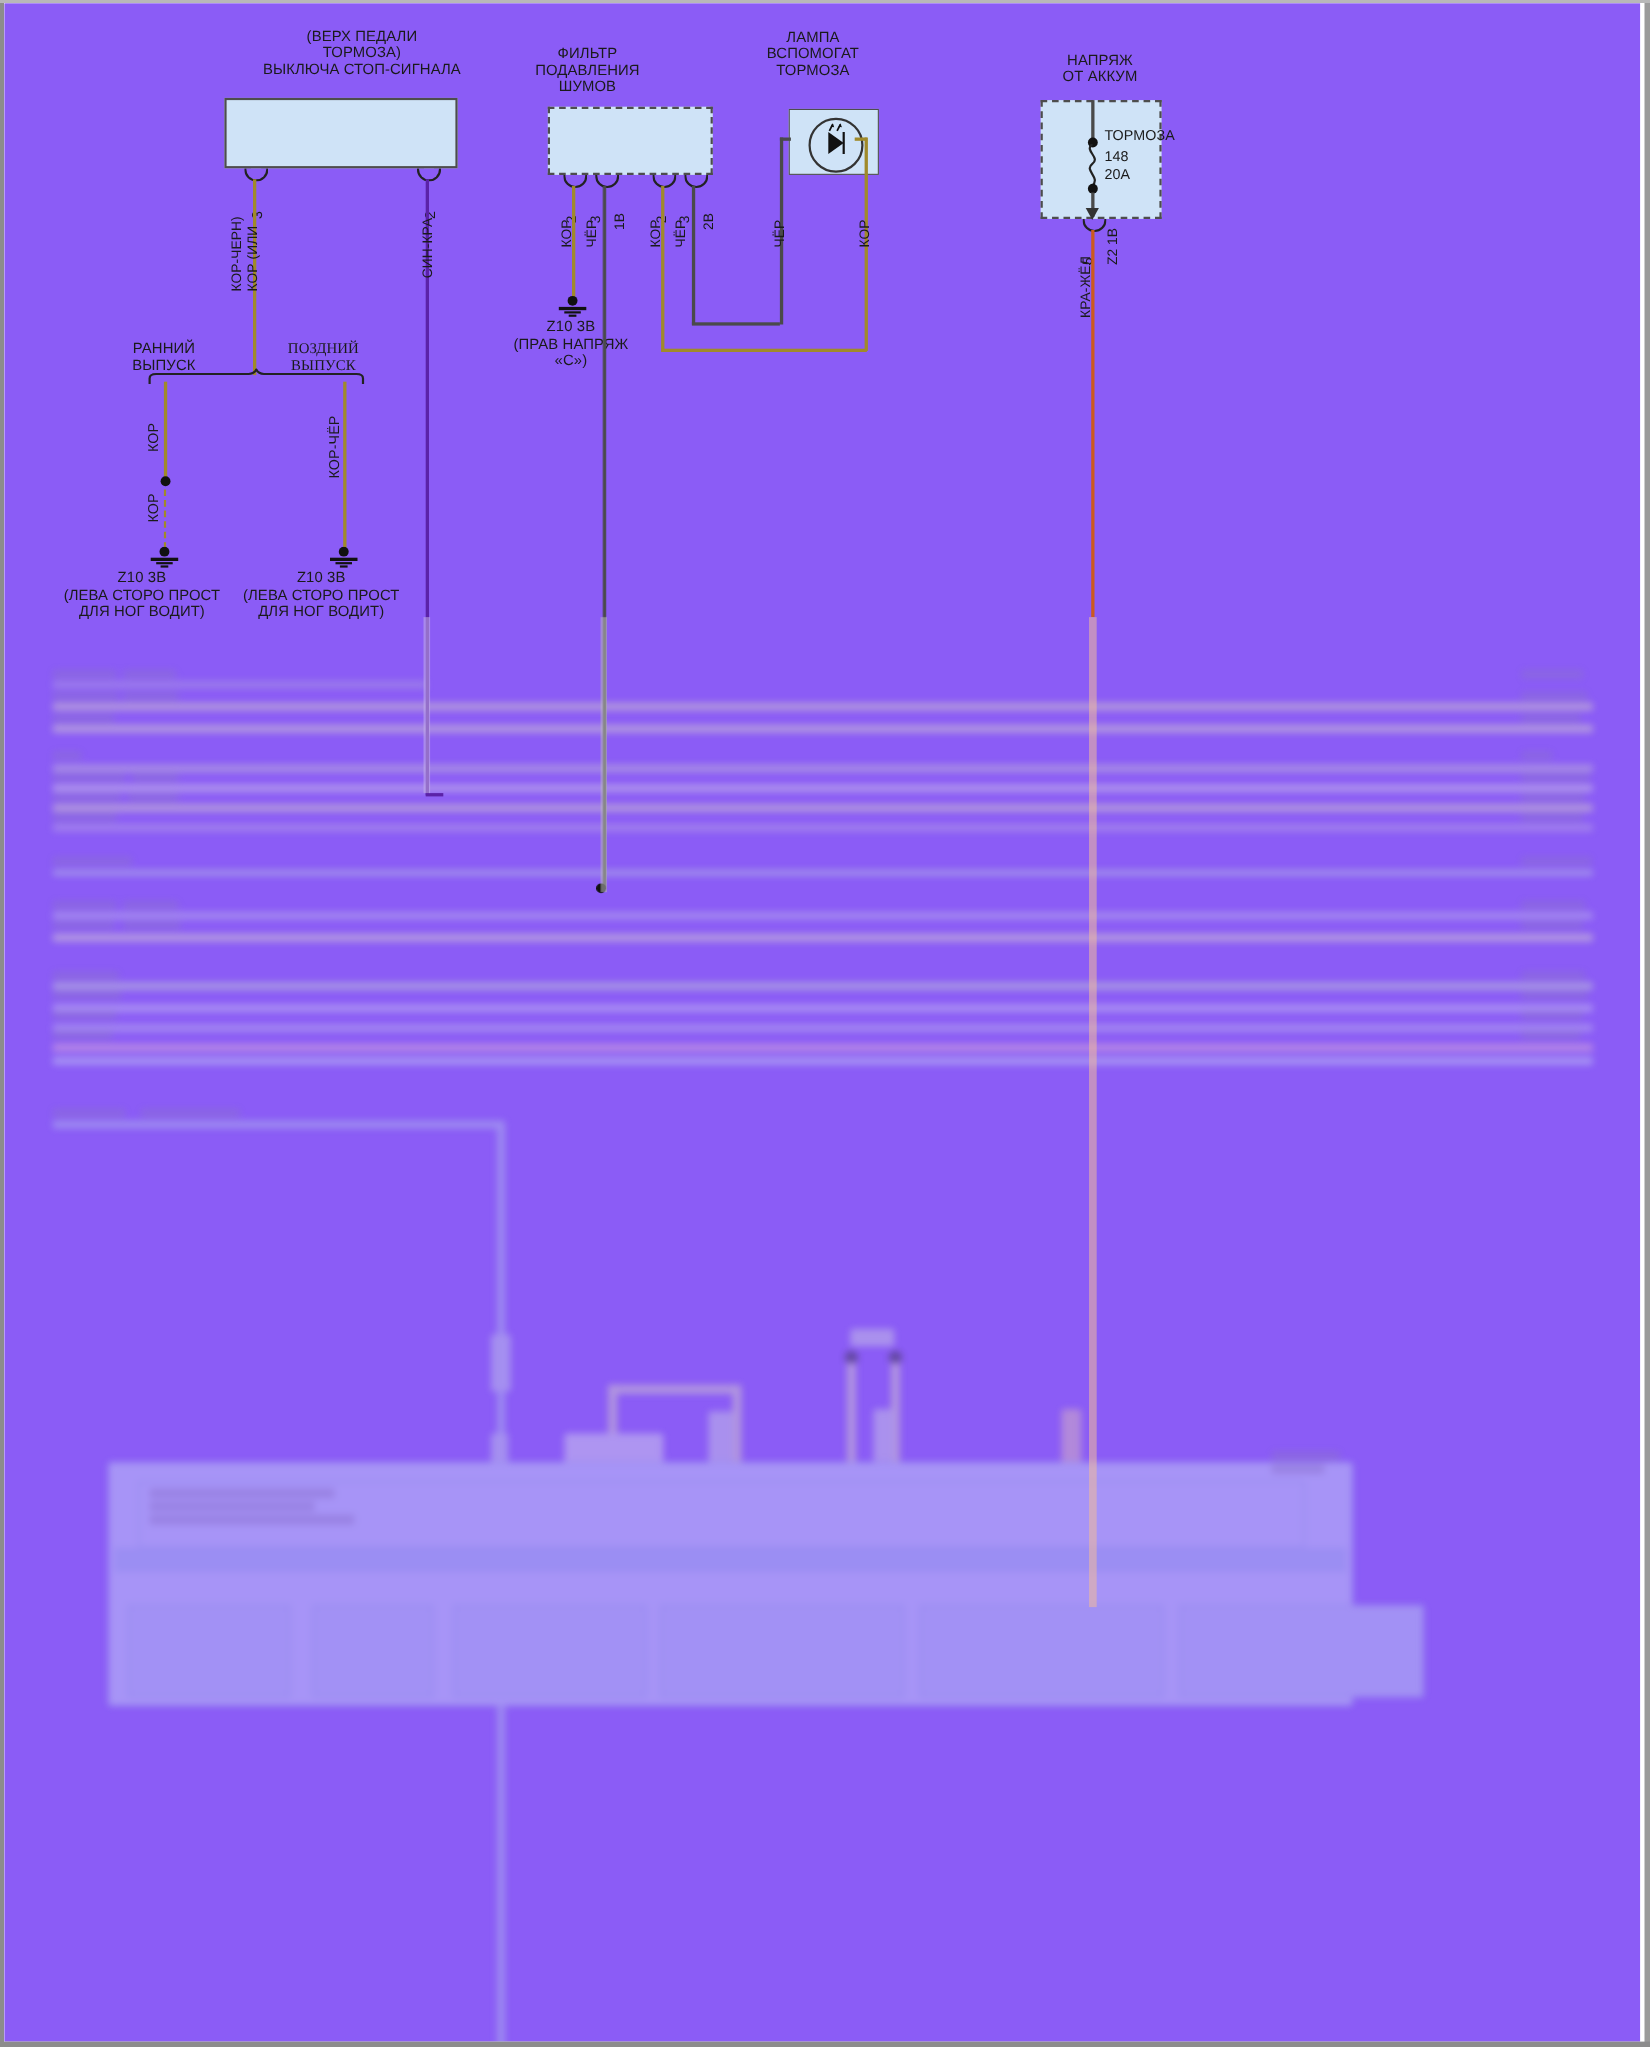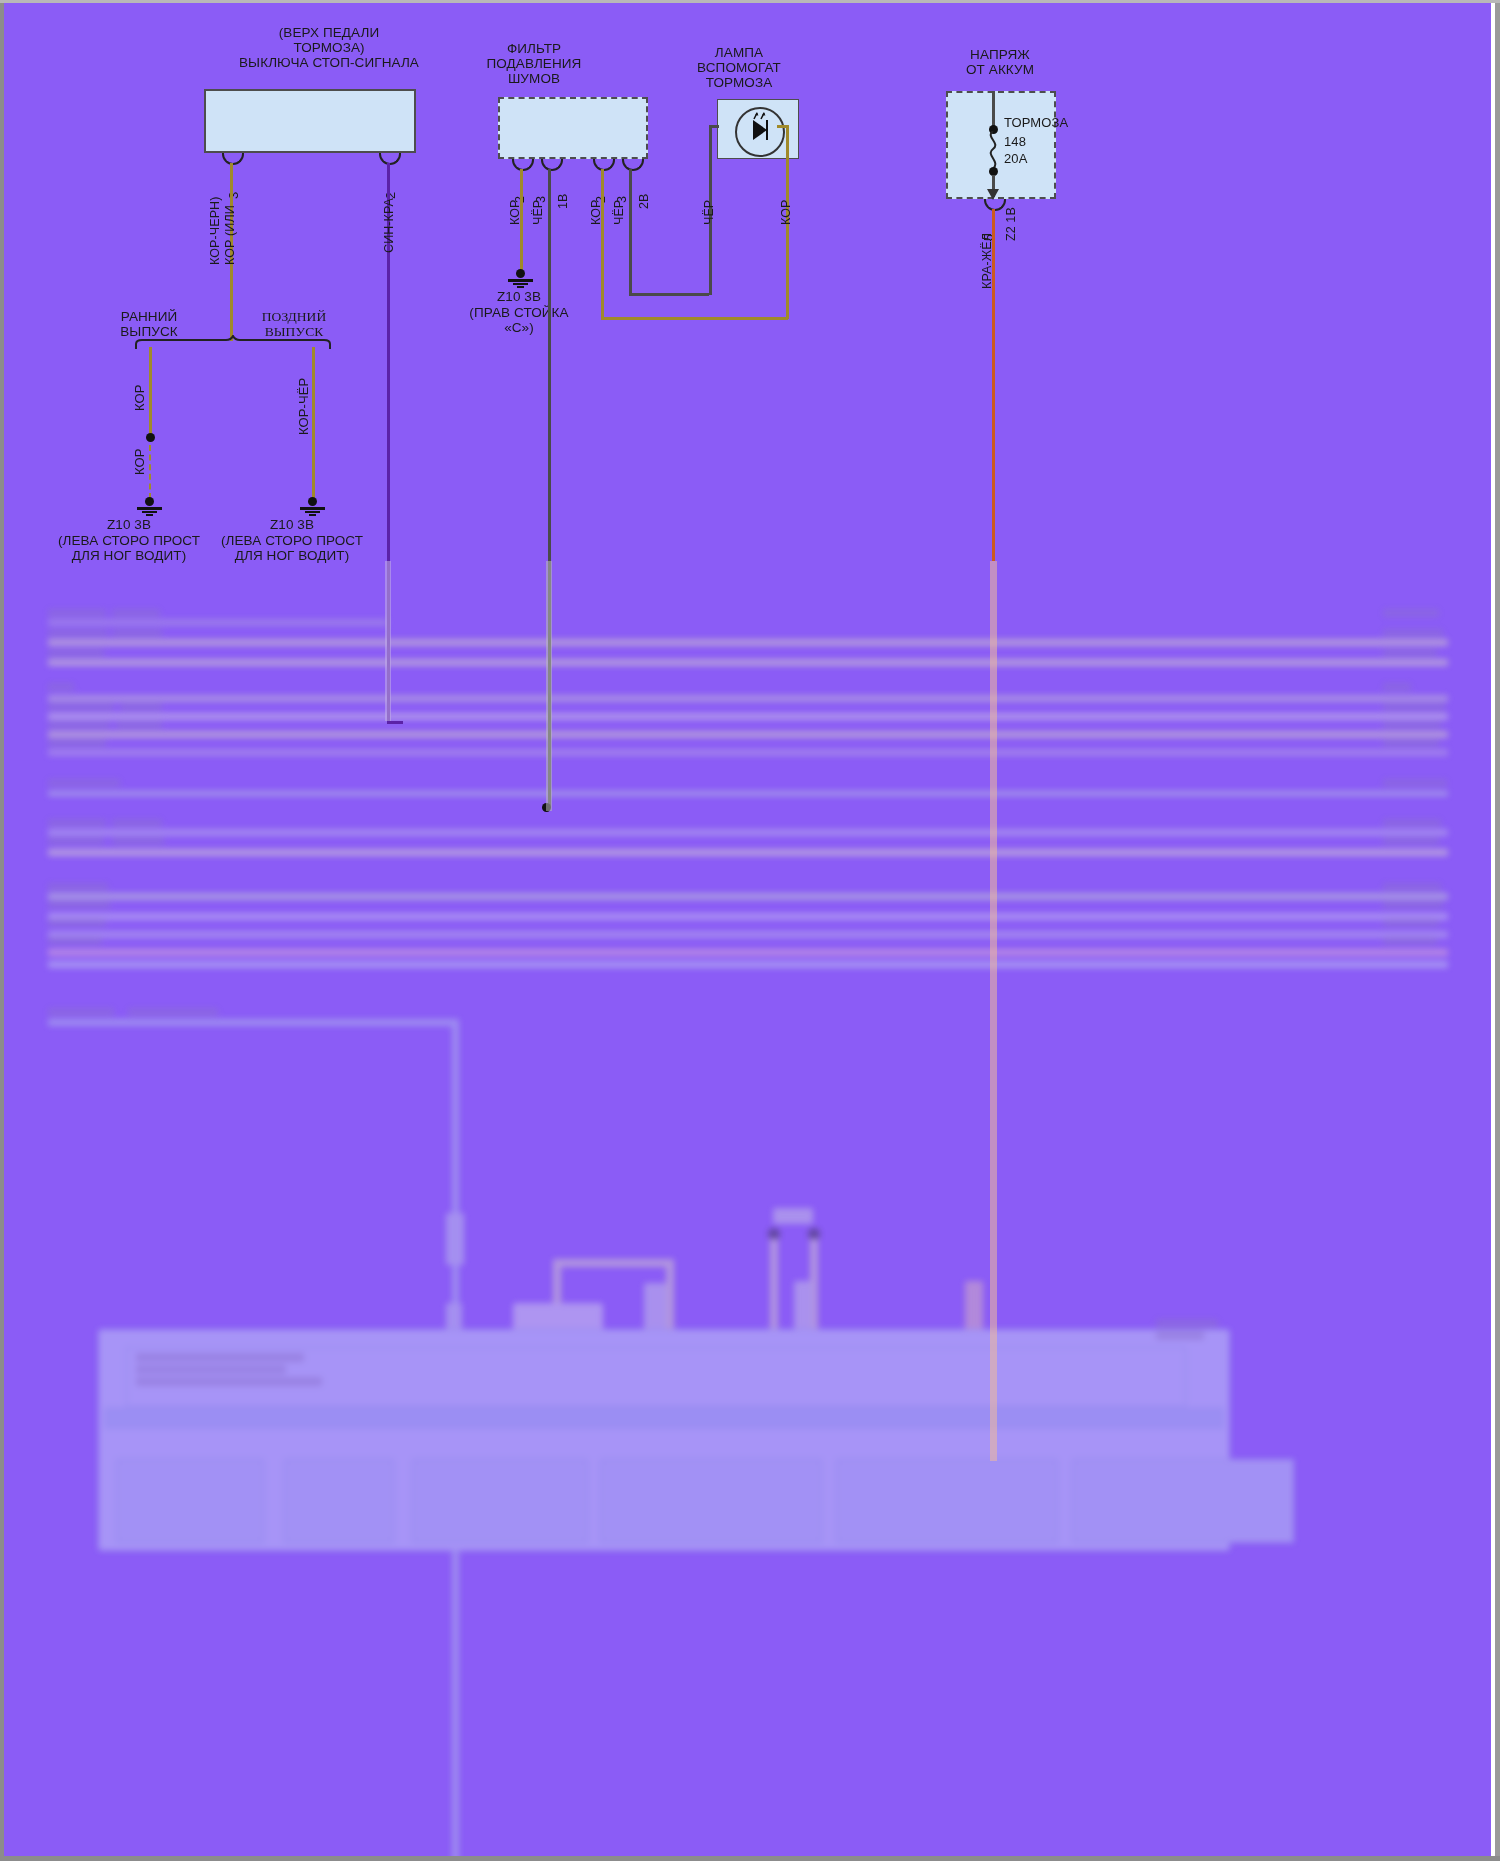--- a/index.html
+++ b/index.html
@@ -335,35 +335,35 @@
     <div class="vlabel small" style="left:504px; top:222px;">КОР</div>
     <div class="vlabel small" style="left:527px; top:222px;">ЧЁР</div>
 
     <div class="gnd" style="left:501px; top:266px;">
       <div class="dot"></div>
         <div class="b1"></div>
         <div class="b2"></div>
         <div class="b3"></div>
     </div>
     <div class="label" style="left:455px; top:286px; width:120px;">Z10 3B</div>
-    <div class="label" style="left:430px; top:302px; width:170px;">(ПРАВ СТОЙКА
+    <div class="label" style="left:430px; top:302px; width:170px;">(ПРАВ НАПРЯЖ
 «С»)</div>
 
     <div class="wire v c-cher" style="left:544px; top:166px; height:638px;"></div>
     <div class="node" style="left:538px; top:800px;"></div>
 
     <div class="wire v c-kor" style="left:597px; top:166px; height:150px;"></div>
     <div class="vlabel small" style="left:585px; top:222px;">КОР</div>
     <div class="vlabel small" style="left:608px; top:222px;">ЧЁР</div>
     <div class="wire v c-cher" style="left:625px; top:166px; height:126px;"></div>
 
     <div class="wire h c-cher" style="left:625px; top:290px; width:80px;"></div>
     <div class="wire h c-kor" style="left:597px; top:314px; width:187px;"></div>
 
-    <div class="label" style="left:655px; top:42px; width:160px;">ЛАМПА
+    <div class="label" style="left:655px; top:23px; width:160px;">ЛАМПА
 ВСПОМОГАТ
 ТОРМОЗА</div>
 
     <div class="box thin" style="left:713px; top:96px; width:82px; height:60px;"></div>
 
     <div class="led-circle" style="left:731px; top:104px;"></div>
     <svg style="position:absolute; left:731px; top:104px;" width="46" height="46">
       <path d="M18,13 L18,33 L32,23 Z" fill="#111"></path>
       <line x1="32" y1="13" x2="32" y2="33" stroke="#111" stroke-width="2"></line>
       <line x1="19" y1="12" x2="22" y2="6" stroke="#111" stroke-width="1.6"></line>

